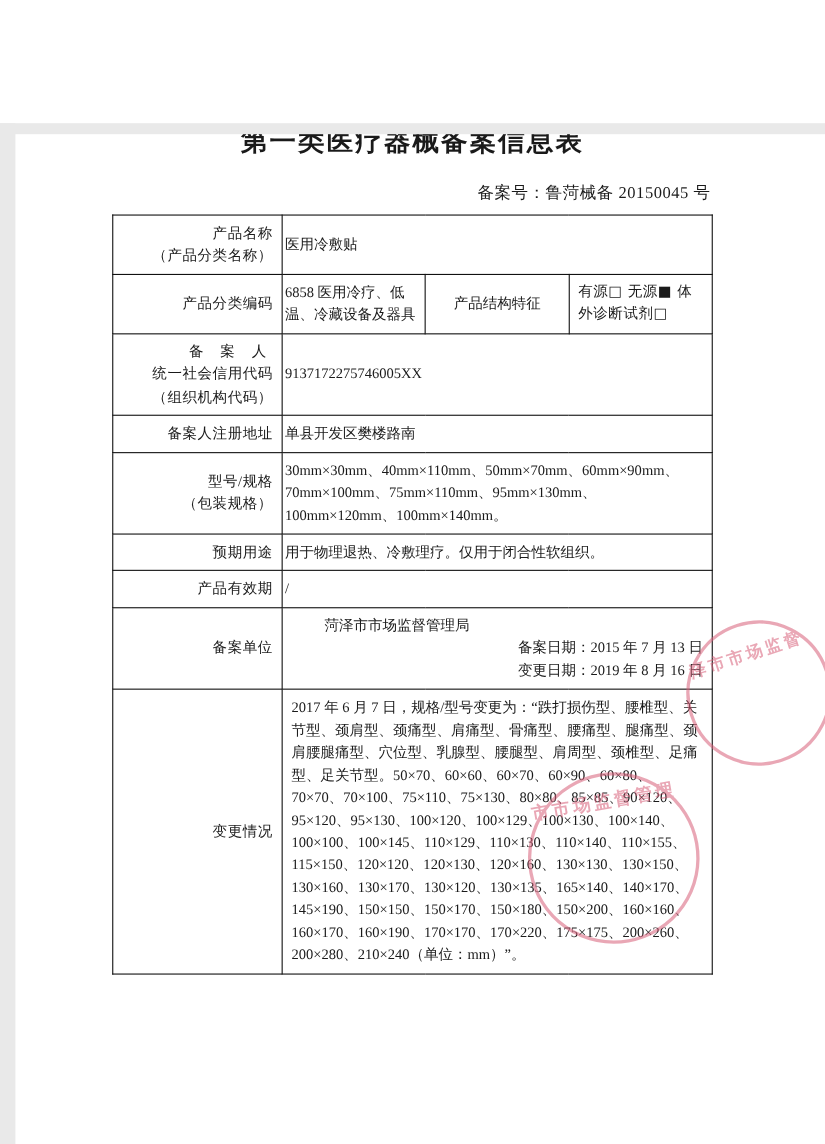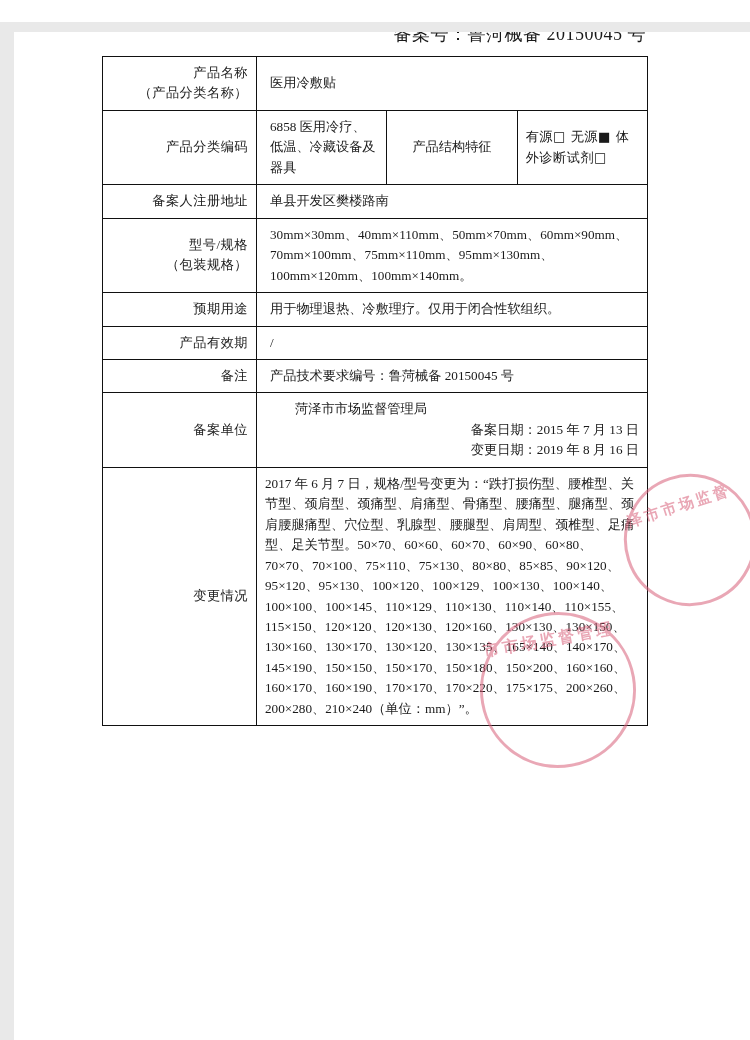--- a/index.html
+++ b/index.html
@@ -25,21 +25,21 @@
   .doc-title {
     text-align: center;
     font-size: 24px;
     font-weight: bold;
     letter-spacing: 2px;
     margin-top: 112px;
     font-family: "Liberation Sans", "DejaVu Sans", sans-serif;
   }
   .record-no {
     text-align: right;
-    font-size: 18px;
+    font-size: 15px;
     margin-top: 22px;
     padding-right: 104px;
     letter-spacing: 0.5px;
   }
   table.main {
     border-collapse: collapse;
     margin: 10px auto 0 auto;
     width: 546px;
     table-layout: fixed;
   }
@@ -55,21 +55,21 @@
     text-align: right;
     letter-spacing: 0.5px;
   }
   td.label .sub {
     display: block;
   }
   td.value {
     text-align: left;
   }
   td.value.pad {
-    padding-left: 13px;
+    padding-left: 2px;
   }
   .spaced {
     letter-spacing: 6px;
   }
   td.mini-label {
     width: 78px;
     text-align: center;
     font-size: 13px;
     line-height: 1.45;
     padding: 4px 3px;
@@ -148,20 +148,21 @@
   .edge-top { left: 0; top: 0; width: 750px; height: 10px; }
 </style>
 </head>
 <body>
 
 <div class="page">
 
   <div class="edge edge-left"></div>
   <div class="edge edge-top"></div>
 
+  <div class="doc-title">第一类医疗器械备案信息表</div>
 
   <div class="record-no">
     <span>备案号：</span><span>鲁菏械备 20150045 号</span>
   </div>
 
   <table class="main">
     <tbody>
       <tr>
         <td class="label">
           <span>产品名称</span>
@@ -171,20 +172,28 @@
       </tr>
 
       <tr>
         <td class="label">产品分类编码</td>
         <td class="value pad" style="width:136px;">6858 医用冷疗、低温、冷藏设备及器具</td>
         <td class="mini-label">产品结构特征</td>
         <td class="value checkline chk">有源□  无源■  体外诊断试剂□</td>
       </tr>
 
 
+      <tr>
+        <td class="label">
+          <span class="sub spaced">备 案 人</span>
+          <span class="sub">统一社会信用代码</span>
+          <span class="sub">（组织机构代码）</span>
+        </td>
+        <td class="value pad" colspan="3">9137172275746005XX</td>
+      </tr>
 
       <tr>
         <td class="label">备案人注册地址</td>
         <td class="value pad" colspan="3">单县开发区樊楼路南</td>
       </tr>
 
 
       <tr>
         <td class="label">
           <span>型号/规格</span>
@@ -197,24 +206,20 @@
       <tr>
         <td class="label">预期用途</td>
         <td class="value pad" colspan="3">用于物理退热、冷敷理疗。仅用于闭合性软组织。</td>
       </tr>
 
       <tr>
         <td class="label">产品有效期</td>
         <td class="value pad" colspan="3">/</td>
       </tr>
 
-      <tr>
-        <td class="label">备注</td>
-        <td class="value pad" colspan="3">产品技术要求编号：鲁菏械备 20150045 号</td>
-      </tr>
 
       <tr>
         <td class="label">备案单位</td>
         <td class="value unit-block" colspan="3">
           <span class="org">菏泽市市场监督管理局</span>
           <span class="dates">备案日期：2015 年 7 月 13 日</span>
           <span class="dates">变更日期：2019 年 8 月 16 日</span>
         </td>
       </tr>
 

